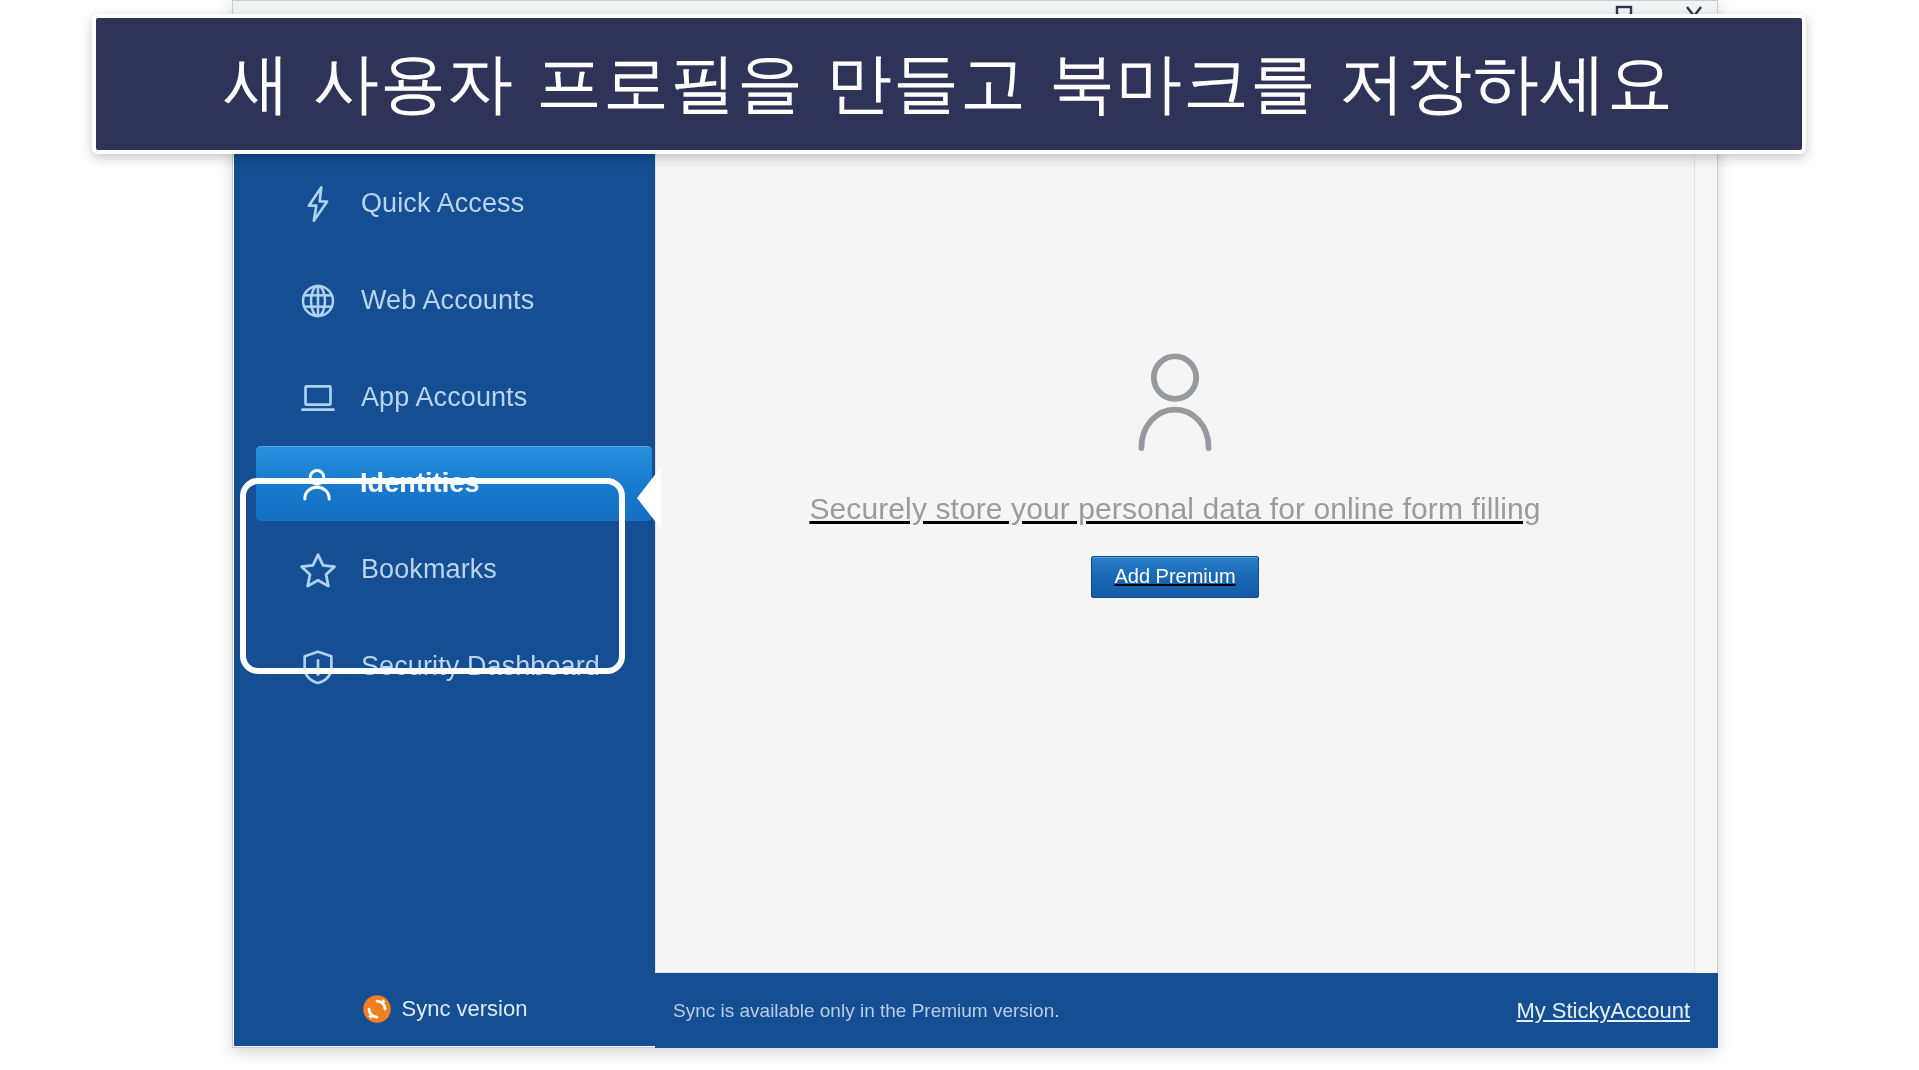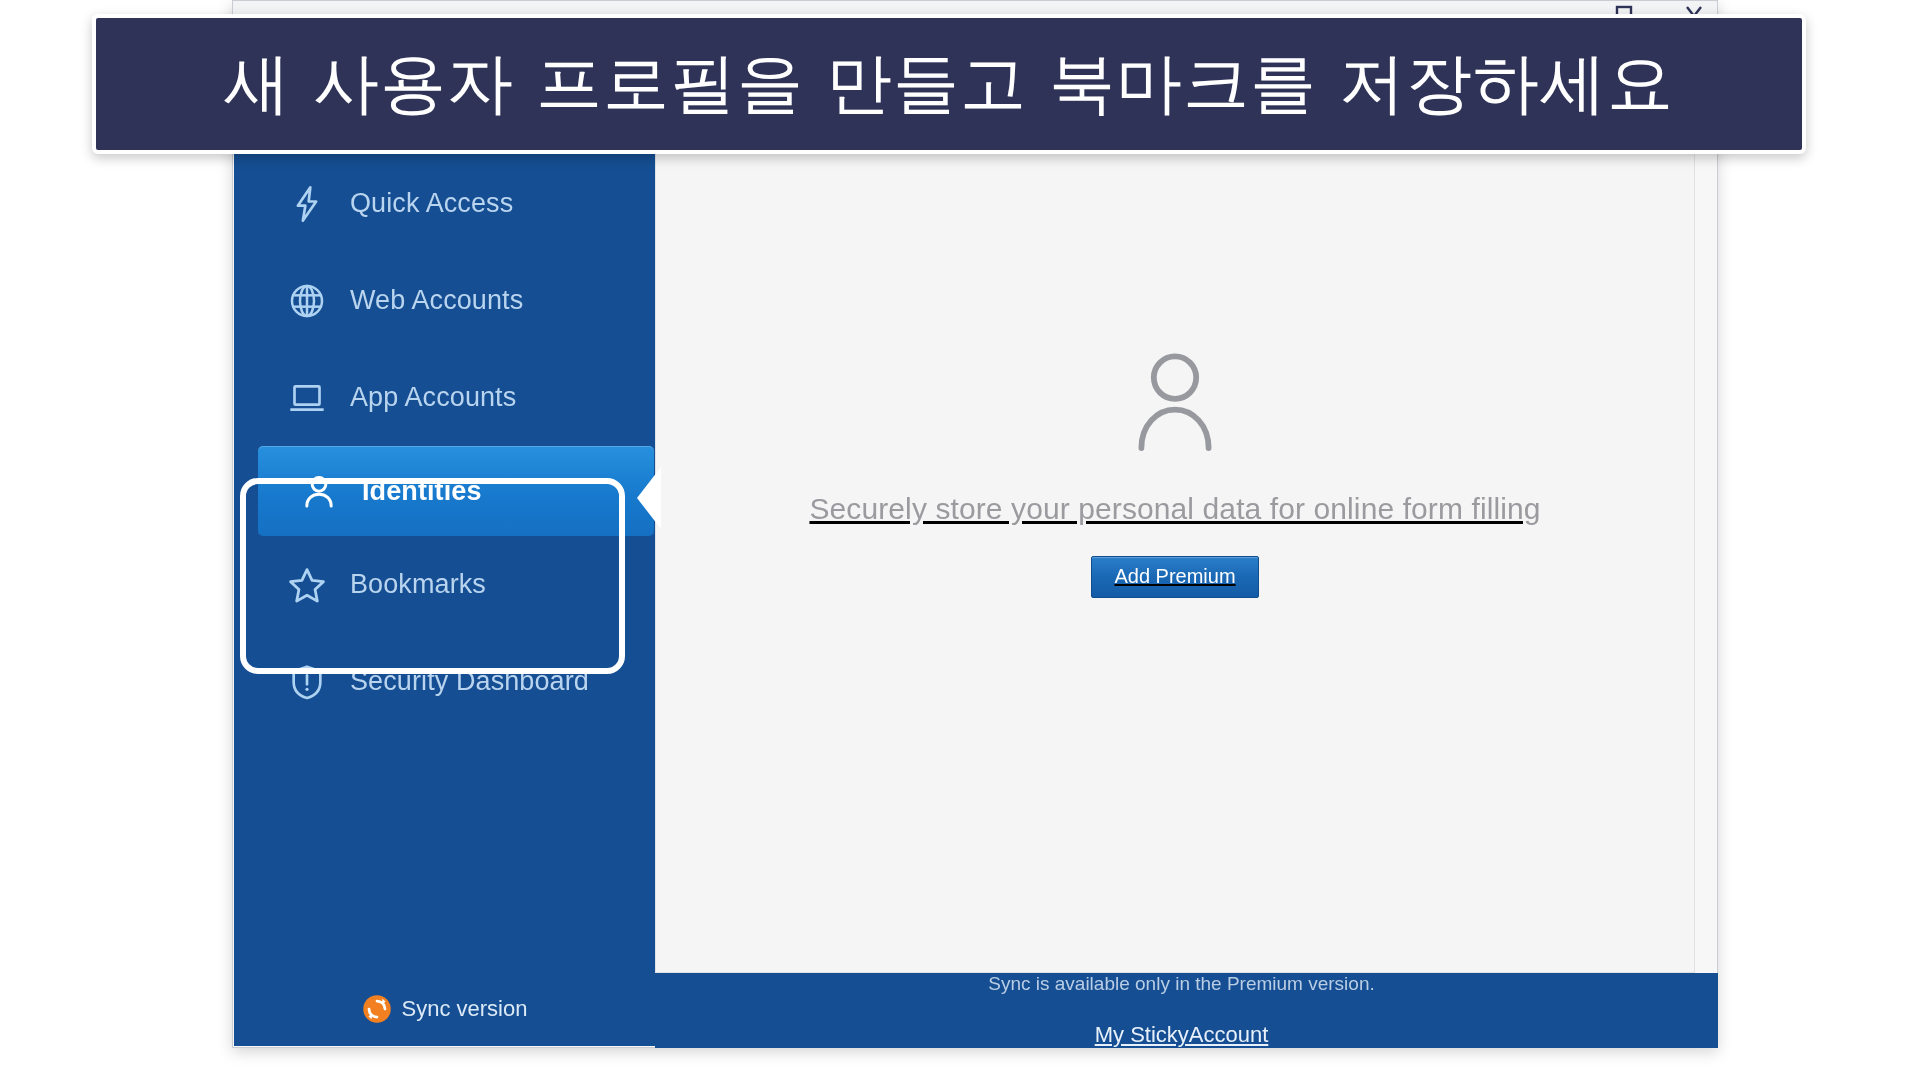--- a/index.html
+++ b/index.html
@@ -57,20 +57,21 @@
     width: 421px;
     height: 1019px;
     background: #154e92;
     overflow: hidden;
   }
   #sidebar-nav {
     position: absolute;
     left: 0;
     top: 128px;
     width: 100%;
+    padding-left: 11px;
   }
   .nav-item {
     position: relative;
     height: 97px;
     display: flex;
     align-items: center;
     padding-left: 52px;
     box-sizing: border-box;
     color: #b9d4ee;
     font-size: 27px;
@@ -85,23 +86,23 @@
     align-items: center;
     justify-content: center;
   }
   .nav-item .nav-ico svg { display: block; }
   .nav-item.active {
     background: linear-gradient(to bottom, #2790dd 0%, #1779cd 55%, #1570c2 100%);
     color: #ffffff;
     font-weight: bold;
     border-radius: 5px;
     width: 396px;
-    margin-left: 24px;
+    margin-left: 11px;
     padding-left: 40px;
-    height: 90px;
+    height: 75px;
     box-shadow: inset 0 1px 0 rgba(255,255,255,0.22);
   }
   .nav-item.active .nav-ico svg { stroke: #ffffff; }
   
   #active-pointer {
     position: absolute;
     left: 404px;
     top: 466px;
     width: 24px;
     height: 62px;
@@ -190,21 +191,20 @@
     position: absolute;
     left: 422px;
     top: 972px;
     width: 1063px;
     height: 75px;
     background: #154e92;
     display: flex;
     align-items: center;
     box-sizing: border-box;
     padding: 0 28px 0 18px;
-    flex-direction: column;
   }
   #status-text {
     color: #b9cde4;
     font-size: 19px;
     flex: 1 1 auto;
   }
   #premium-link {
     color: #e8f1fb;
     font-size: 22px;
     text-decoration: underline;

